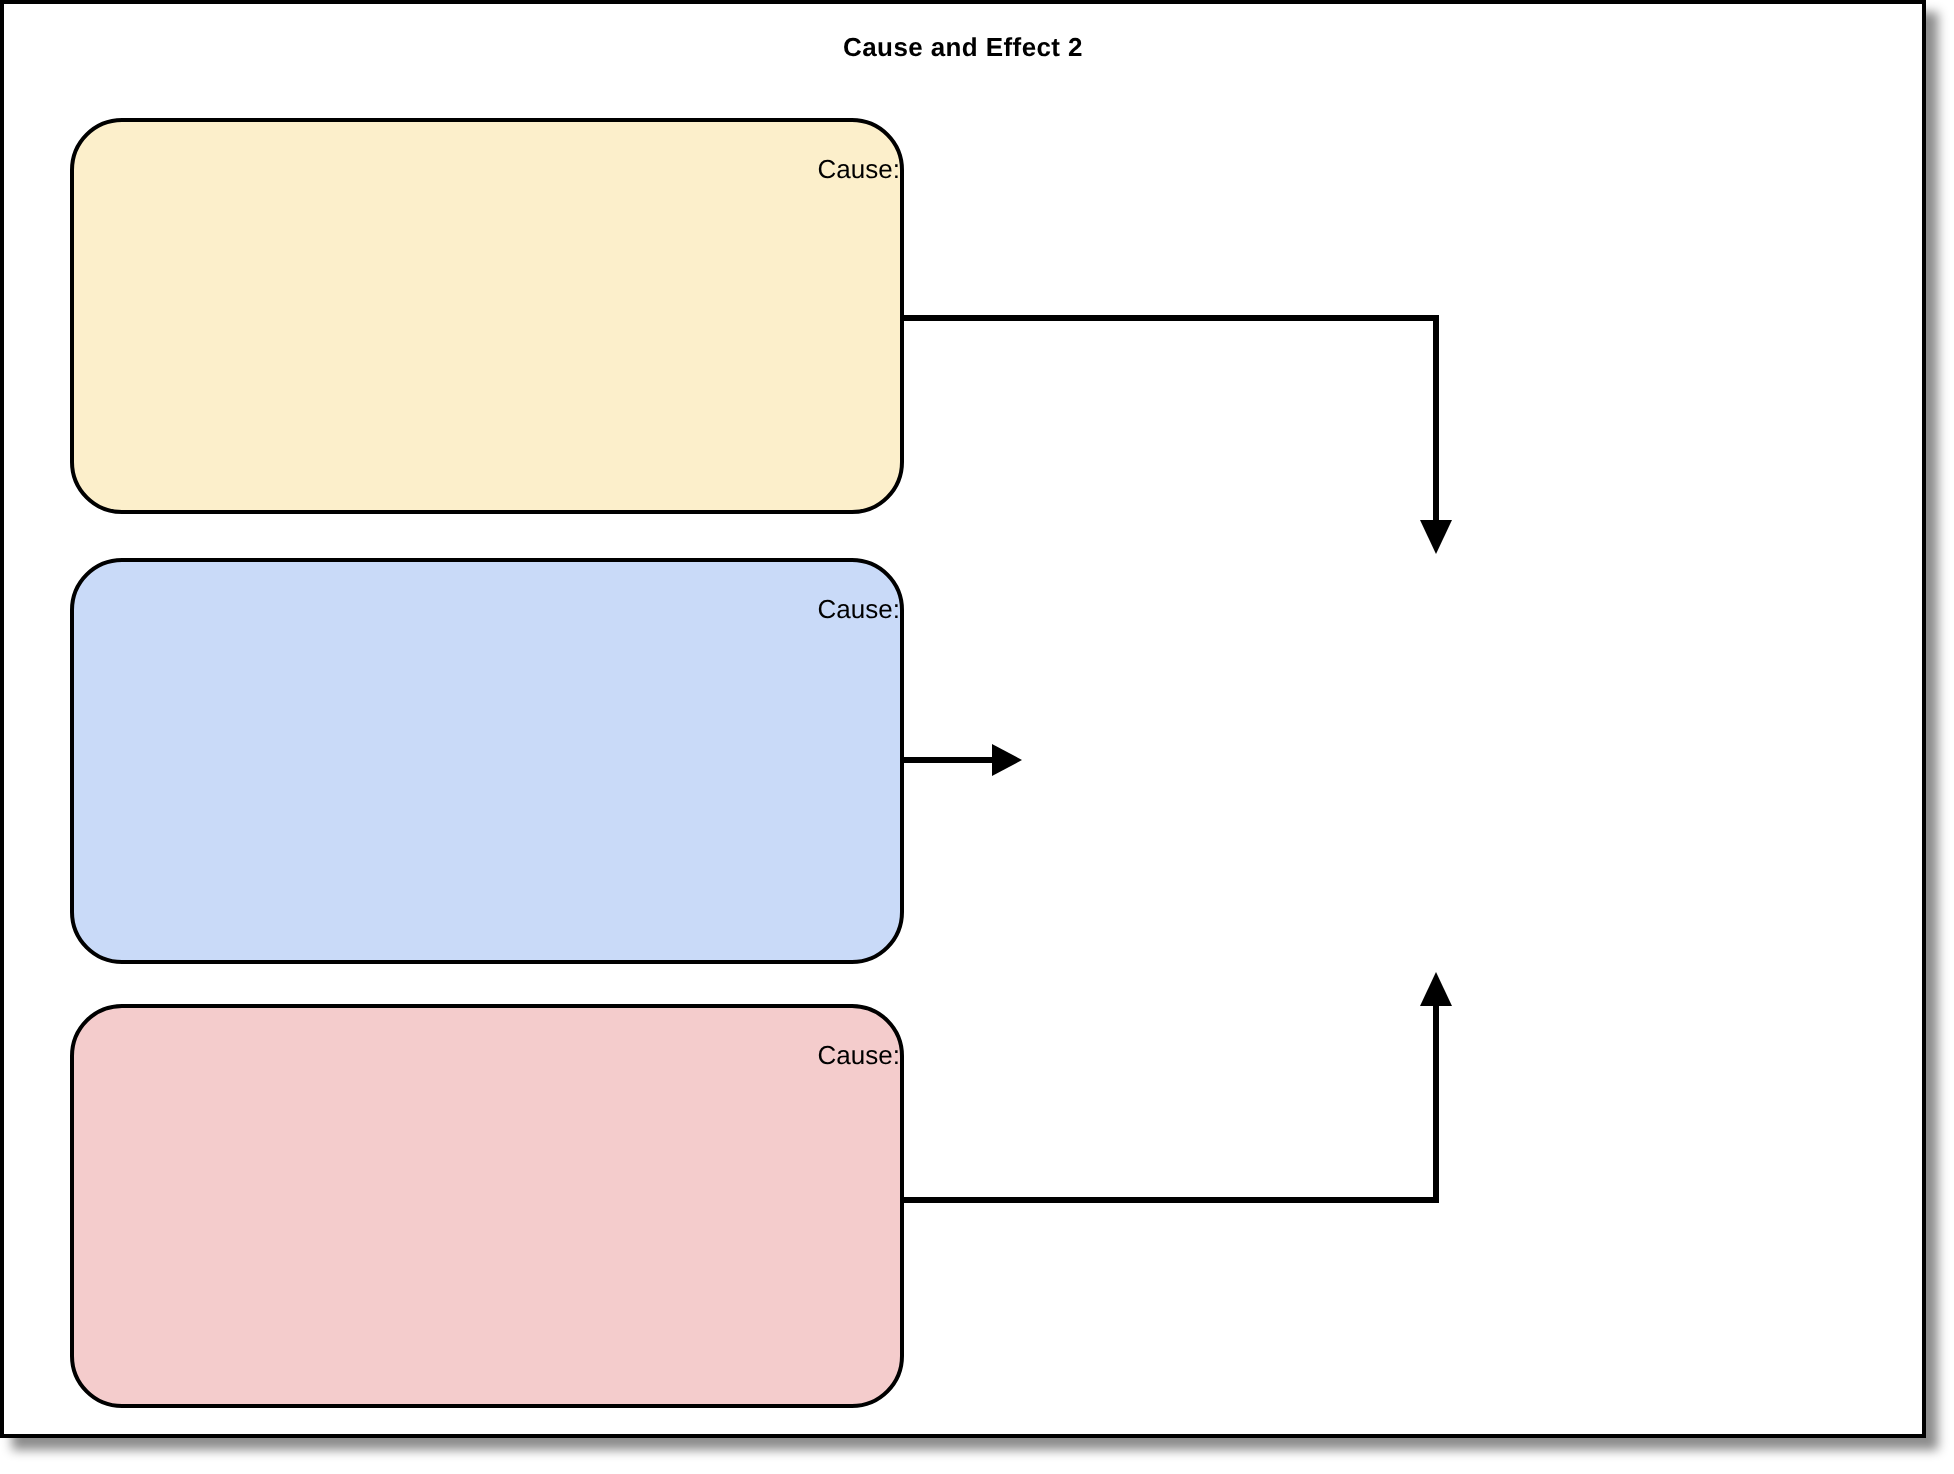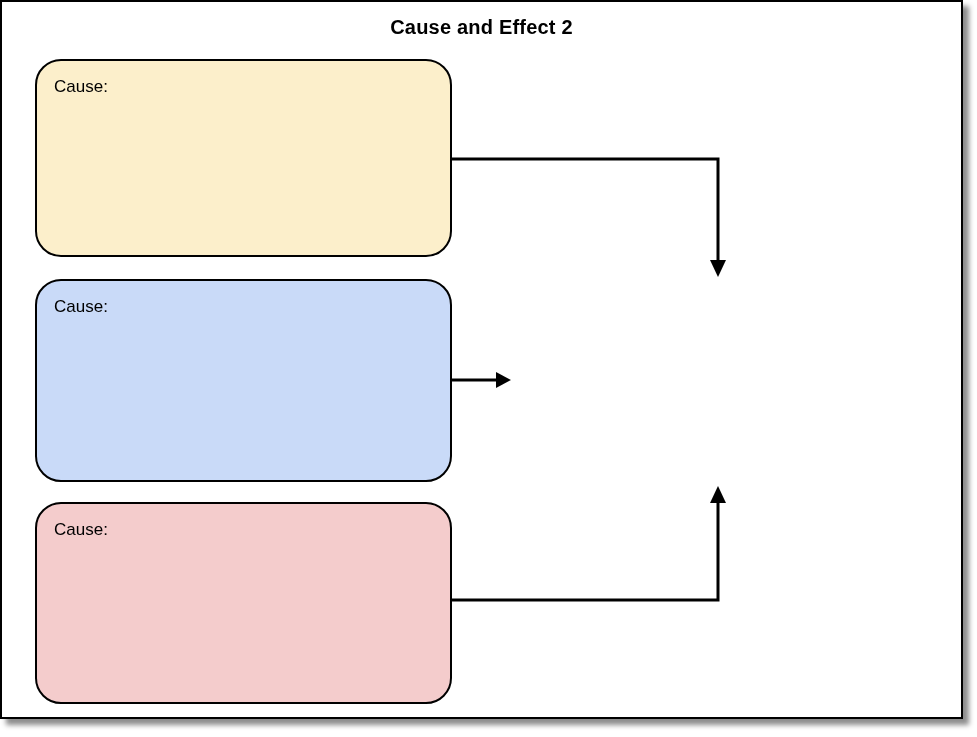--- a/index.html
+++ b/index.html
@@ -21,21 +21,21 @@
     background: #ffffff;
     border: 2px solid #000000;
     box-shadow: 6px 6px 5px rgba(0,0,0,0.45);
   }
   .title {
     position: absolute;
     left: 0;
     top: 14px;
     width: 100%;
     text-align: center;
-    font-size: 20px;
+    font-size: 13px;
     font-weight: bold;
     color: #000000;
     letter-spacing: 0.2px;
   }
   .connectors {
     position: absolute;
     left: 0;
     top: 0;
     width: 963px;
     height: 719px;
@@ -52,22 +52,23 @@
   }
   .box {
     position: absolute;
     box-sizing: border-box;
     border: 2px solid #000000;
     border-radius: 26px;
   }
   .box .label {
     display: block;
     padding: 16px 0 0 17px;
-    font-size: 17px;
+    font-size: 13px;
     color: #000000;
+    text-align: right;
   }
   .box.cause1 { left: 33px;  top: 57px;  width: 417px; height: 198px; }
   .box.cause2 { left: 33px;  top: 277px; width: 417px; height: 203px; }
   .box.cause3 { left: 33px;  top: 500px; width: 417px; height: 202px; }
   .box.effect { left: 510px; top: 276px; width: 415px; height: 204px; }
 </style>
 </head>
 <body>
 
 <div class="page">

